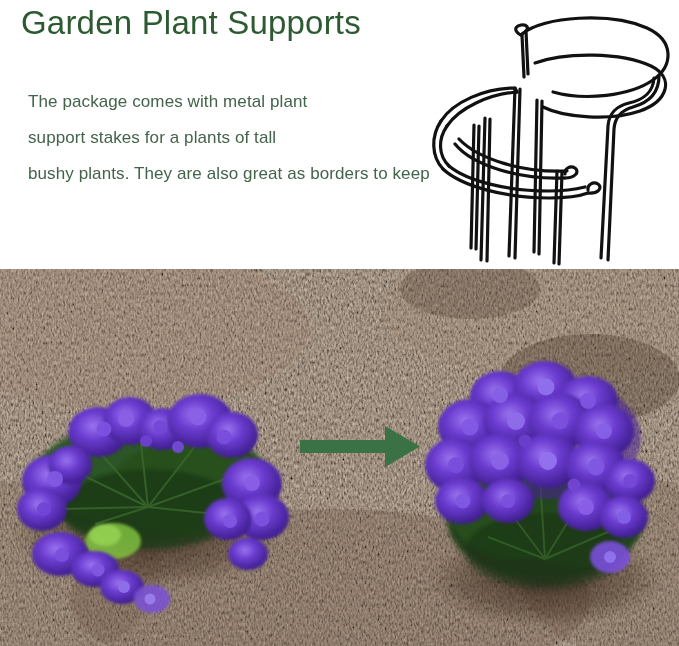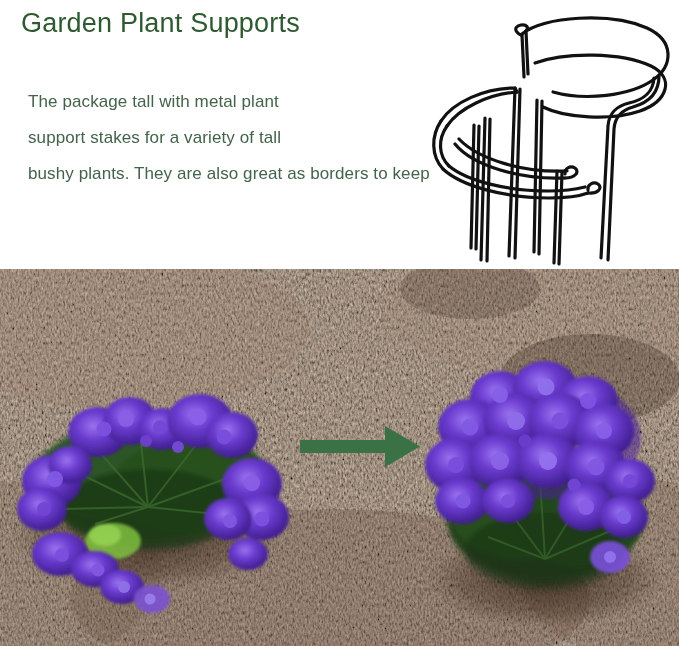--- a/index.html
+++ b/index.html
@@ -10,21 +10,21 @@
     overflow:hidden;
     position:relative;
   }
   #banner{position:relative;width:679px;height:646px;overflow:hidden;background:#fff;}
 
   
   #header{position:absolute;left:0;top:0;width:679px;height:269px;background:#fff;overflow:hidden;}
 
   #page-title{
     position:absolute;left:21px;top:3px;
-    font-size:27px;line-height:40px;
+    font-size:33px;line-height:40px;
     color:#2d5a31;
     letter-spacing:.2px;
     white-space:nowrap;
     font-weight:400;
   }
 
   #desc{
     position:absolute;left:28px;top:84px;
     width:540px;
     font-size:17px;
@@ -49,22 +49,22 @@
 </head>
 <body>
 
 <div id="banner">
 
   <div id="header">
 
     <div id="page-title">Garden Plant Supports</div>
 
     <div id="desc">
-      <span class="ln">The package tall with metal plant</span>
-      <span class="ln">support stakes for a variety of tall</span>
+      <span class="ln">The package comes with metal plant</span>
+      <span class="ln">support stakes for a plants of tall</span>
       <span class="ln">bushy plants. They are also great as borders to keep</span>
     </div>
 
     <div id="illustration">
       <svg viewBox="0 0 254 258" xmlns="http://www.w3.org/2000/svg">
         <g fill="none" stroke="#111111" stroke-width="3.2" stroke-linecap="round" stroke-linejoin="round">
 
           <path d="M97 26 C 118 8, 186 4, 222 20 C 250 33, 248 58, 228 72 C 205 88, 160 93, 128 84"></path>
 
           <path d="M110 55 C 140 44, 196 44, 226 58 C 250 70, 243 93, 215 103 C 186 113, 140 110, 118 99"></path>

